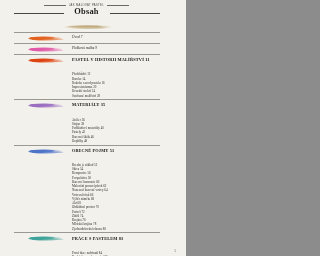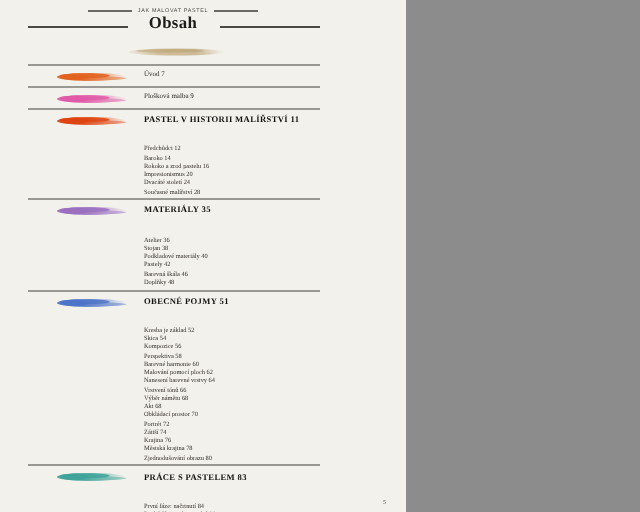--- a/index.html
+++ b/index.html
@@ -2,21 +2,21 @@
 <html><head>
 <meta charset="utf-8">
 <style>
   html, body {
     margin: 0;
     padding: 0;
     background: #8c8c8c;
   }
   #page {
     position: relative;
-    width: 203px;
+    width: 186px;
     height: 256px;
     background: #f3f1ec;
     overflow: hidden;
     font-family: "Liberation Serif", serif;
     box-sizing: border-box;
   }
   
   #header {
     position: absolute;
     left: 0; top: 0;

